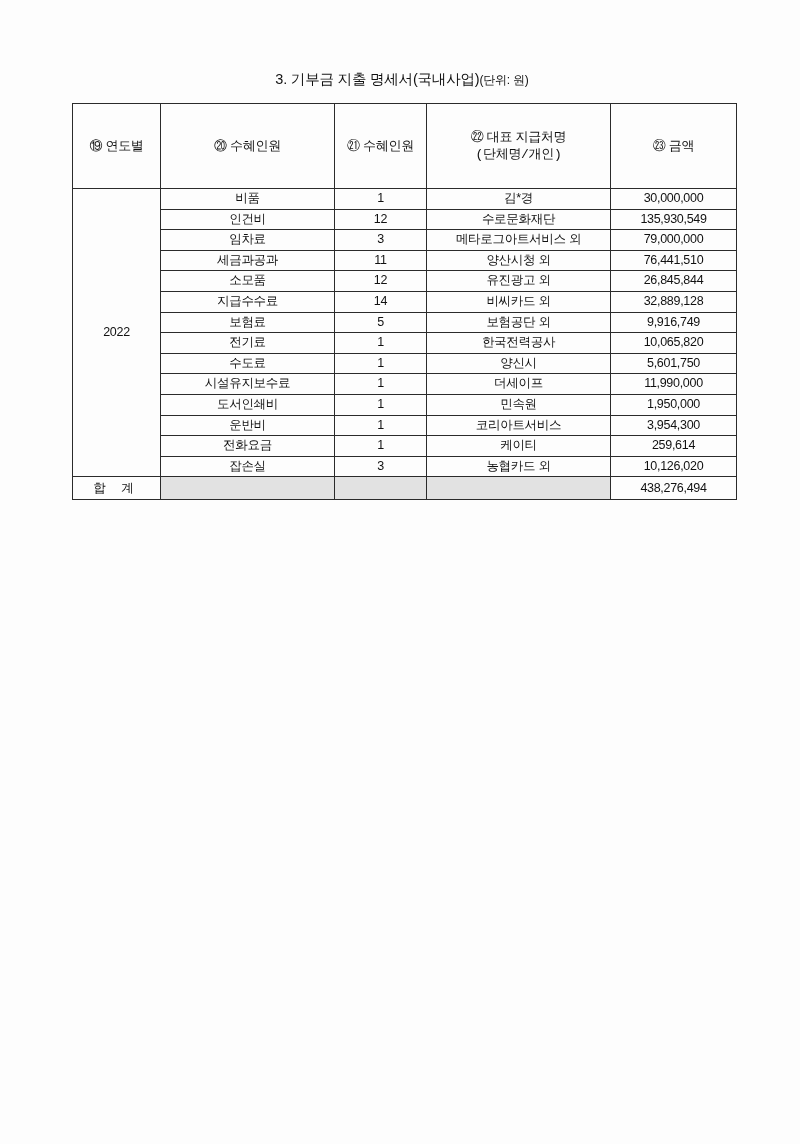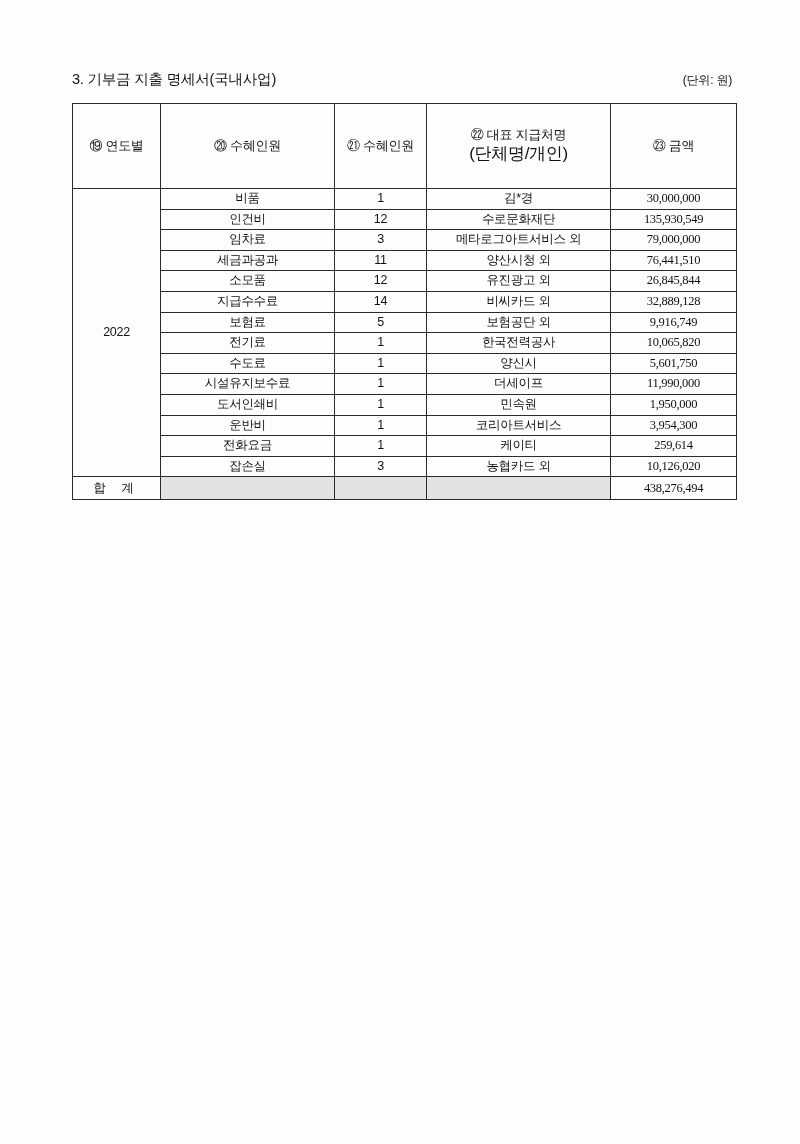--- a/index.html
+++ b/index.html
@@ -24,21 +24,21 @@
     background: #fdfdfd;
   }
   .sheet {
     position: absolute;
     left: 72px;
     top: 70px;
     width: 664px;
   }
   .title-row {
     display: flex;
-    justify-content: space-between;
+    justify-content: center;
     align-items: flex-end;
     font-size: 14.5px;
     letter-spacing: -0.2px;
     margin-bottom: 14px;
   }
   .doc-title {
     white-space: nowrap;
   }
   .unit-note {
     white-space: nowrap;
@@ -59,21 +59,22 @@
     font-weight: normal;
   }
   thead th {
     height: 84px;
     font-size: 13px;
     line-height: 1.35;
     letter-spacing: -0.3px;
   }
   thead th .sub {
     display: block;
-    font-size: 17px;
+    font-size: 13px;
+    font-family: Liberation Mono, monospace;
   }
   tbody td {
     height: 19.6px;
     line-height: 19.6px;
     letter-spacing: -0.3px;
     font-size: 12.5px;
   }
   
   tbody tr td {
     border-top: 1px solid #5a5a5a;
@@ -81,21 +82,20 @@
   }
   tbody tr:first-child td {
     border-top: 1px solid #2b2b2b;
   }
   .year-cell {
     border-right: 1px solid #2b2b2b;
   }
   td.amount {
     text-align: right;
     padding-right: 8px;
-    font-family: Liberation Serif, serif;
   }
   td.purpose, td.payee {
     text-align: center;
   }
   tr.total td {
     height: 22px;
     line-height: 22px;
     border-top: 1px solid #2b2b2b;
     border-bottom: 1px solid #2b2b2b;
     margin-left: 18px;

